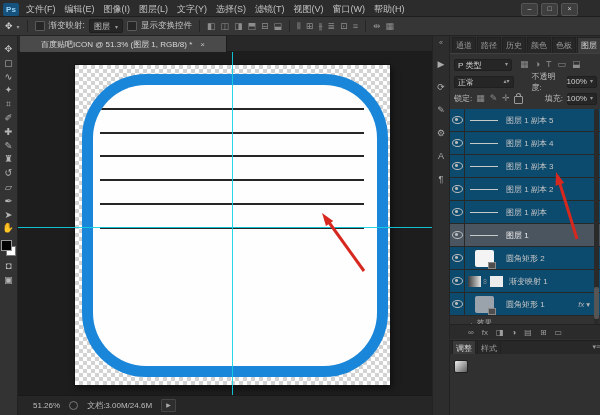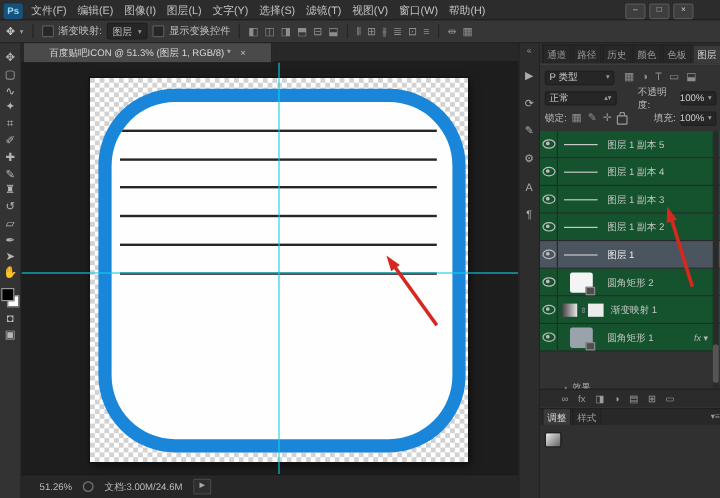--- a/index.html
+++ b/index.html
@@ -67,28 +67,28 @@
   .dock{position:absolute;left:450px;top:36px;width:150px;height:379px;background:#2e2e2e;box-sizing:border-box}
   .ptabs{position:absolute;top:3px;left:2px;right:2px;height:14px;display:flex;align-items:flex-end;
          gap:1px;font-size:8px}
   .ptab{padding:2px 3px 2px;color:#999;background:#272727;border:1px solid #212121;border-bottom:none;white-space:nowrap}
   .ptab.active{background:#3a3a3a;color:#d5d5d5}
   .pmenu{margin-left:auto;color:#999;font-size:7px;padding-bottom:2px}
   .pbody{position:absolute;top:17px;left:0;right:0;bottom:0;background:#323232;border-top:1px solid #404040}
   .prow{position:absolute;left:4px;right:3px;height:13px;display:flex;align-items:center;gap:4px;font-size:8px;color:#bdbdbd}
   .frow{top:4px}.brow{top:21px}.krow{top:38px}
   .field{background:#262626;border:1px solid #1f1f1f;height:12px;box-sizing:border-box;display:flex;
-         align-items:center;padding:0 3px;gap:3px;border-radius:2px;font-size:8px;color:#cfcfcf}
+         align-items:flex-start;padding:0 3px;gap:3px;border-radius:2px;font-size:8px;color:#cfcfcf}
   .pct{width:30px;justify-content:flex-end}
   .lockicon{width:7px;height:6px;border:1px solid #9a9a9a;border-radius:1px;position:relative;margin-top:3px}
   .lockicon::before{content:"";position:absolute;left:1px;top:-4px;width:3px;height:3px;border:1px solid #9a9a9a;
                     border-bottom:none;border-radius:3px 3px 0 0}
   
   .llist{position:absolute;top:55px;left:0;right:0;height:215px;overflow:hidden;background:#323232}
-  .lrow{height:23px;display:flex;align-items:center;border-bottom:1px solid #282828;background:#14532d;box-sizing:border-box}
+  .lrow{height:23px;display:flex;align-items:center;border-bottom:1px solid #282828;background:#0c4a6e;box-sizing:border-box}
   .lrow.selected{background:#4b5560}
   .eyecell{width:15px;height:100%;border-right:1px solid #282828;display:flex;align-items:center;
            justify-content:center;flex:none;box-sizing:border-box}
   .eye{width:9px;height:6px;border:1px solid #bdbdbd;border-radius:50%;position:relative}
   .eye::after{content:"";position:absolute;left:2px;top:1px;width:3px;height:2.5px;background:#bdbdbd;border-radius:50%}
   .th{width:38px;display:flex;align-items:center;justify-content:center;gap:2px;height:100%;flex:none}
   .lrow.gradmask .th{width:auto;padding:0 3px}
   .tline{display:none;width:28px;height:1px;background:#c9c9c9}
   .lrow.line .tline{display:block}
   .tshape{display:none;width:19px;height:17px;border-radius:2px;position:relative}
@@ -324,20 +324,31 @@
             <i class="eye"></i>
           </span>
           <span class="th">
             <i class="tline"></i>
 
           </span>
           <span class="lname">图层 1 副本 2</span>
           <span class="lright"></span>
         </div>
 
+        <div class="lrow line">
+          <span class="eyecell">
+            <i class="eye"></i>
+          </span>
+          <span class="th">
+            <i class="tline"></i>
+
+          </span>
+          <span class="lname">图层 1 副本</span>
+          <span class="lright"></span>
+        </div>
 
         <div class="lrow line selected">
           <span class="eyecell">
             <i class="eye"></i>
           </span>
           <span class="th">
             <i class="tline"></i>
 
           </span>
           <span class="lname">图层 1</span>

